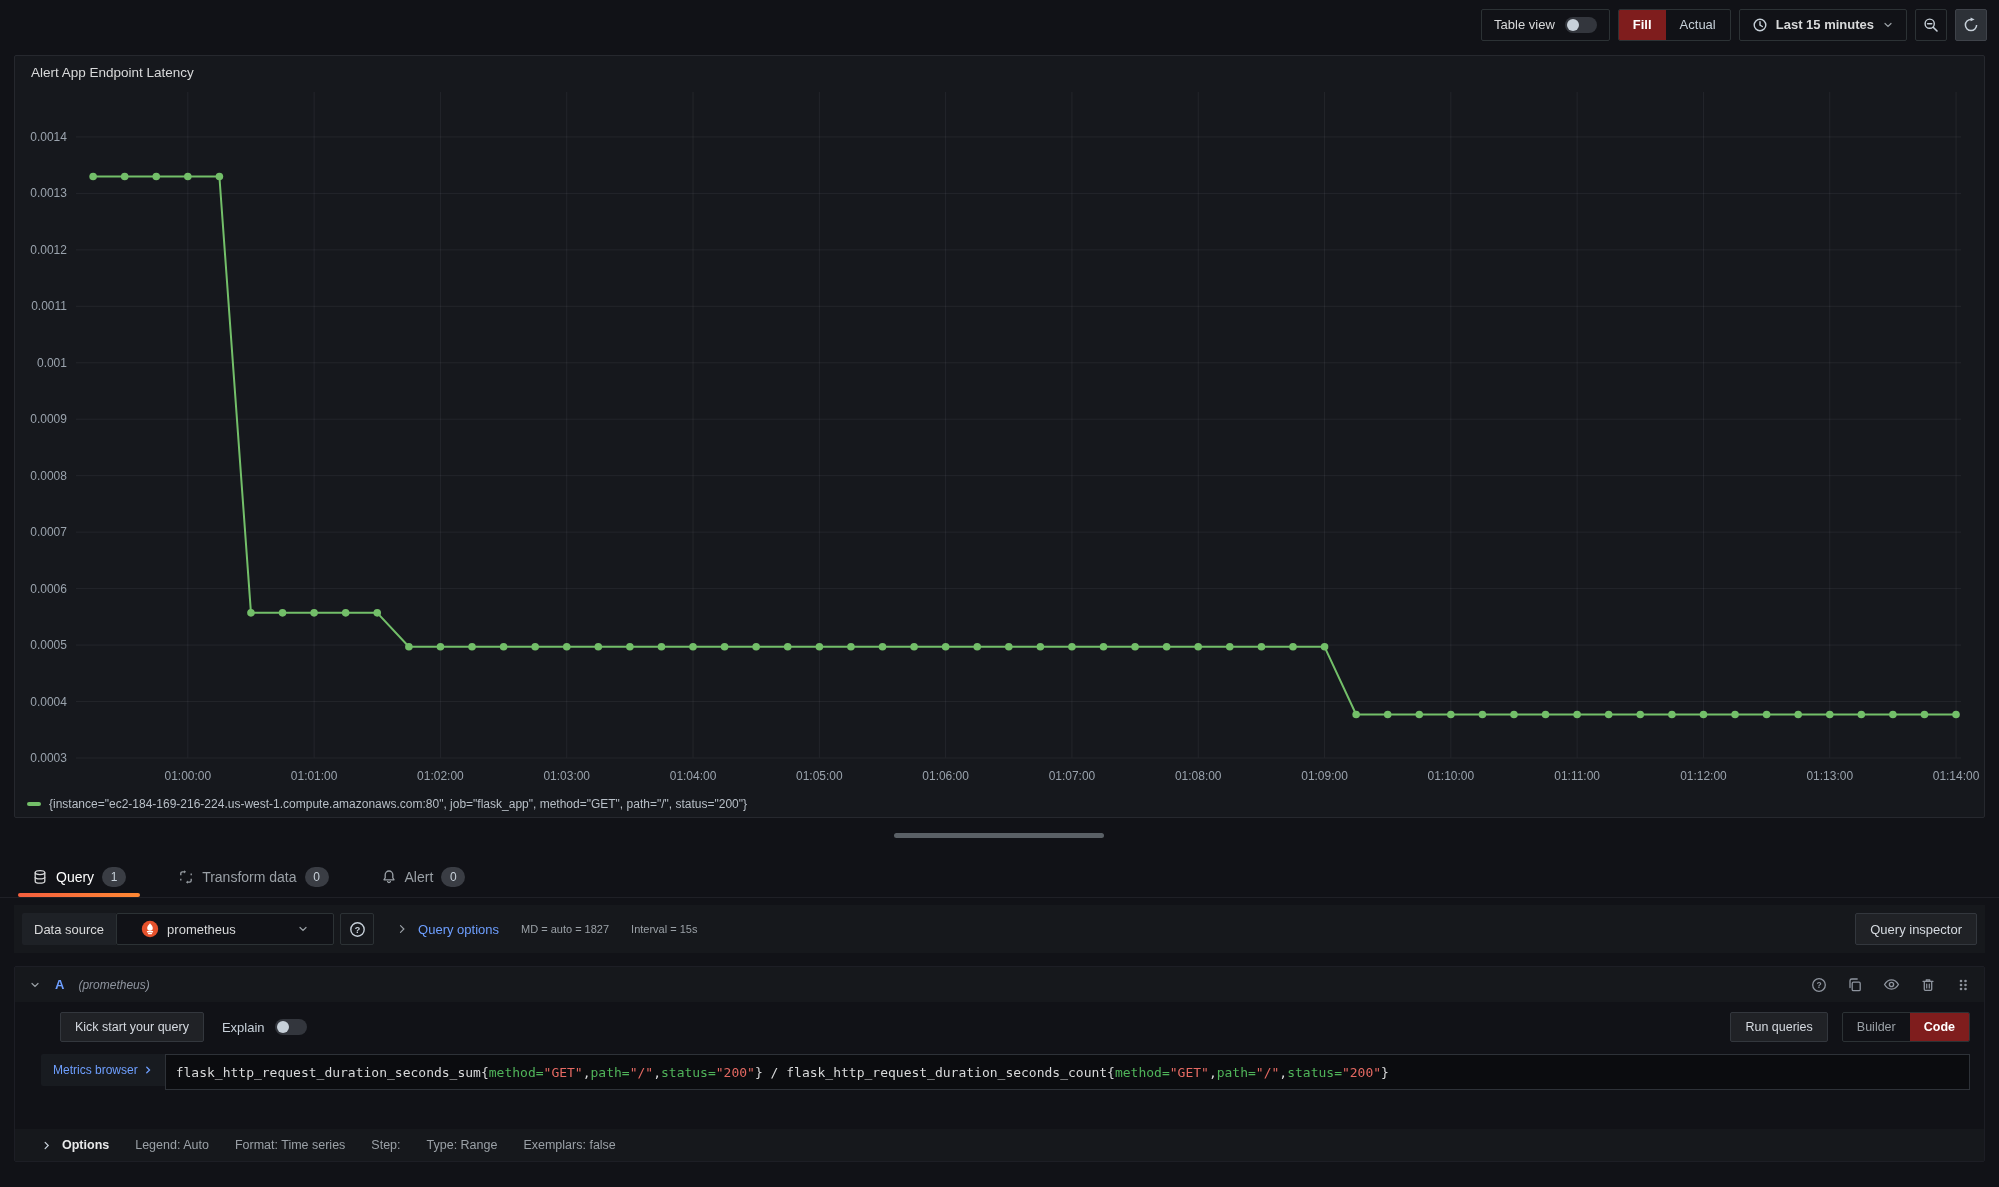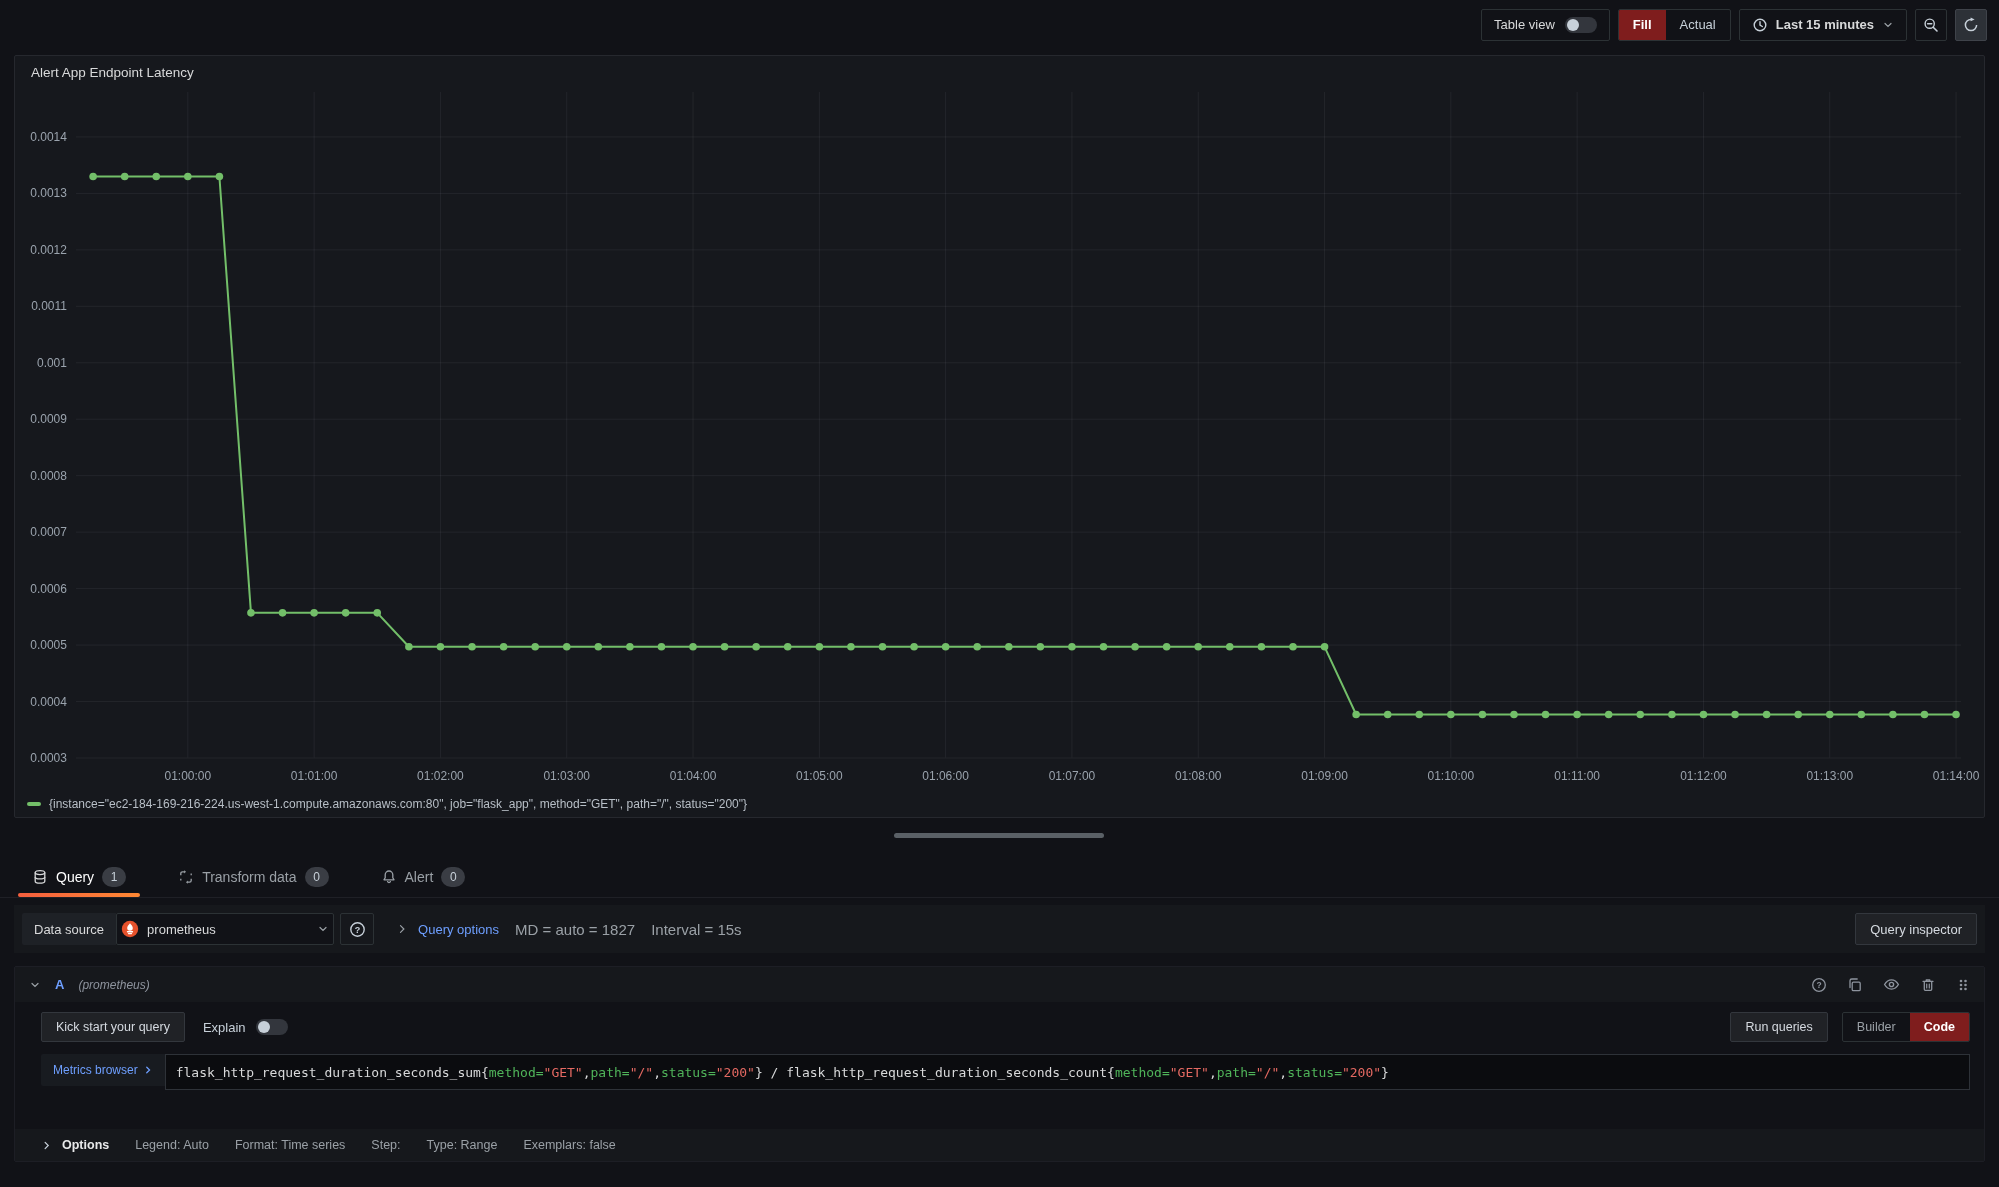--- a/index.html
+++ b/index.html
@@ -48,30 +48,30 @@
     border-radius:2px; background:linear-gradient(90deg,#f55f3e,#ff8833); }
   .badge { min-width:24px; height:20px; border-radius:11px; background:#3a3d44; color:#c7d0d9;
     font-size:12px; display:flex; align-items:center; justify-content:center; padding:0 8px; }
 
   
   #ds-row { position:absolute; top:905px; left:14px; width:1971px; height:48px;
     background:#16181c; display:flex; align-items:center; padding:0 8px; gap:0; }
   #ds-label { background:#1e2126; height:32px; display:flex; align-items:center;
     padding:0 12px; font-size:13px; color:#d8d9da; border-radius:2px 0 0 2px; }
   #ds-select { width:218px; height:32px; background:#111217; border:1px solid #2c3235; border-radius:2px;
-    display:flex; align-items:center; gap:8px; padding:0 4px; font-size:13px; cursor:pointer; }
+    display:flex; align-items:center; gap:8px; padding:0 24px; font-size:13px; cursor:pointer; }
   #ds-select .grow { flex:1; }
   #ds-help { width:34px; height:32px; border:1px solid #2c3235; border-radius:2px; margin-left:6px;
     display:flex; align-items:center; justify-content:center; cursor:pointer; }
   #qo-group { display:flex; align-items:center; gap:10px; margin-left:22px; }
   #qo-link { color:#6e9fff; font-size:13px; font-weight:500; cursor:pointer; }
-  .qo-meta { color:#9aa0a6; font-size:15px; margin-left:16px; }
+  .qo-meta { color:#9aa0a6; font-size:11px; margin-left:22px; }
   .btn-secondary { height:32px; background:#202226; border:1px solid #33373d; border-radius:2px;
     color:#d5dae0; font-size:13px; font-weight:500; display:inline-flex; align-items:center;
-    padding:0 14px; cursor:pointer; }
+    padding:0 14px; cursor:pointer;margin-left:19px; }
   #qi-btn { margin-left:auto; }
 
   
   #query-card { position:absolute; top:966px; left:14px; width:1971px; height:196px;
     border:1px solid rgba(204,204,220,0.07); border-radius:2px; display:flex; flex-direction:column; }
   #q-header { height:35px; background:#16181c; display:flex; align-items:center; padding:0 14px; gap:14px; }
   #q-refid { color:#6e9fff; font-size:13px; font-weight:700; }
   #q-dshint { color:#8e949e; font-size:12px; font-style:italic; }
   #q-header-icons { margin-left:auto; display:flex; align-items:center; gap:20px; color:#8e949e; }
   #q-header-icons > span { cursor:pointer; display:flex; }

